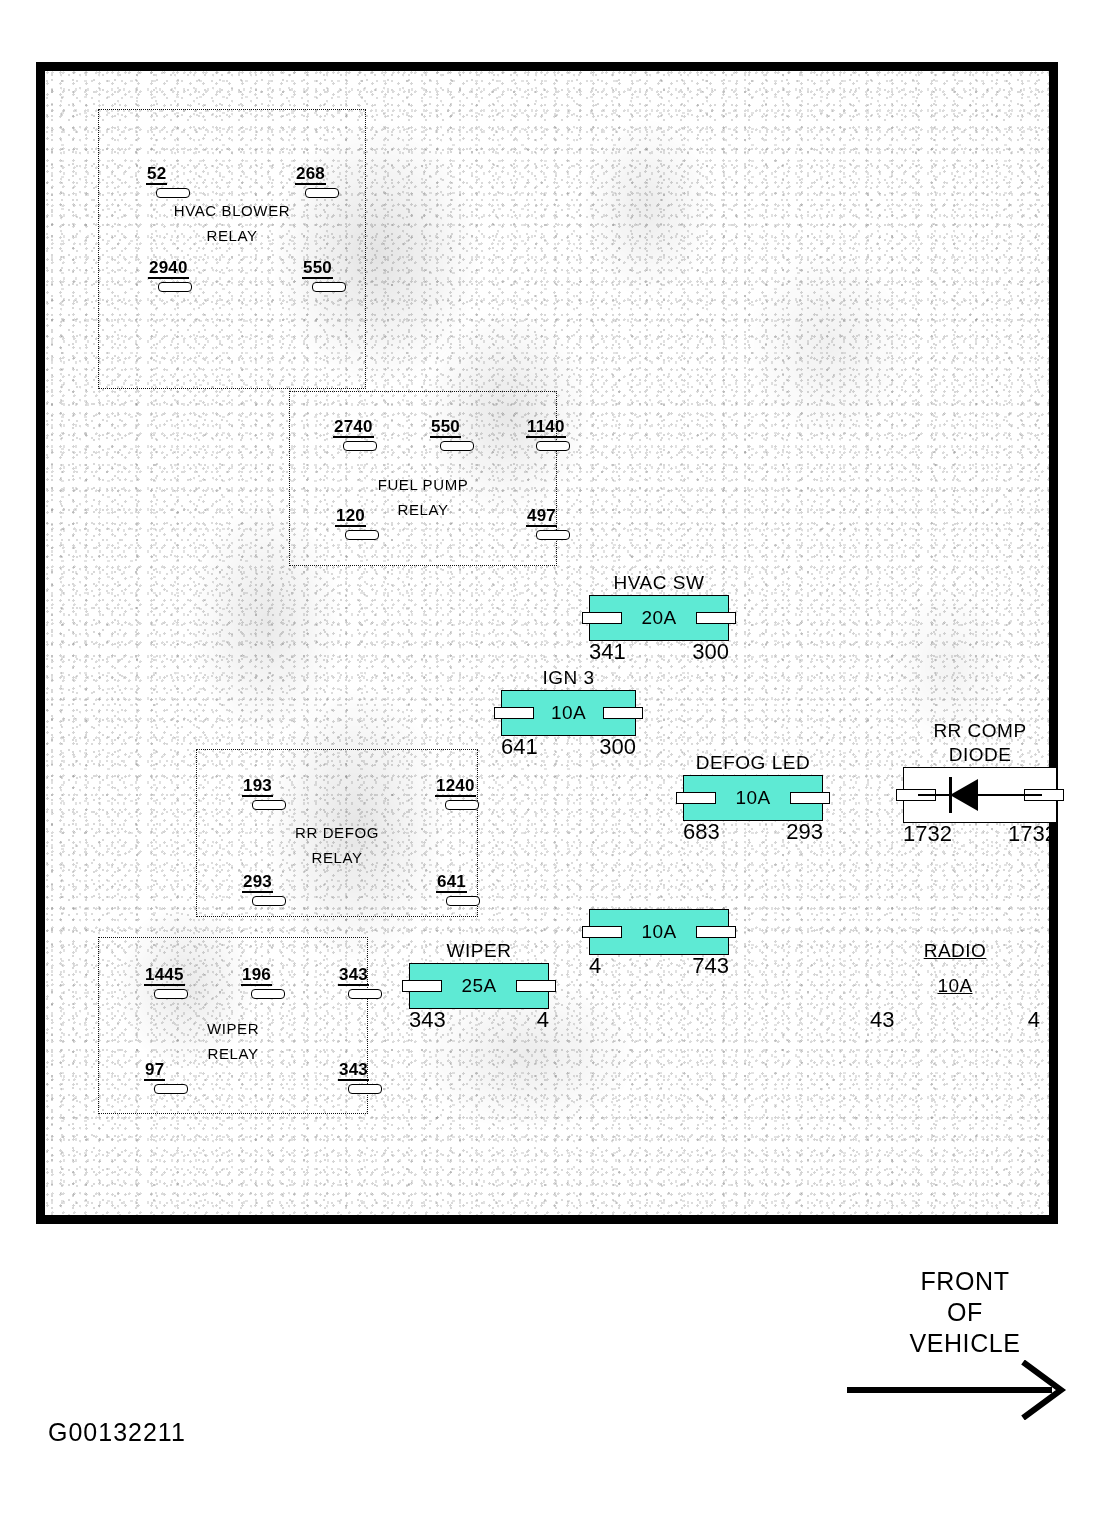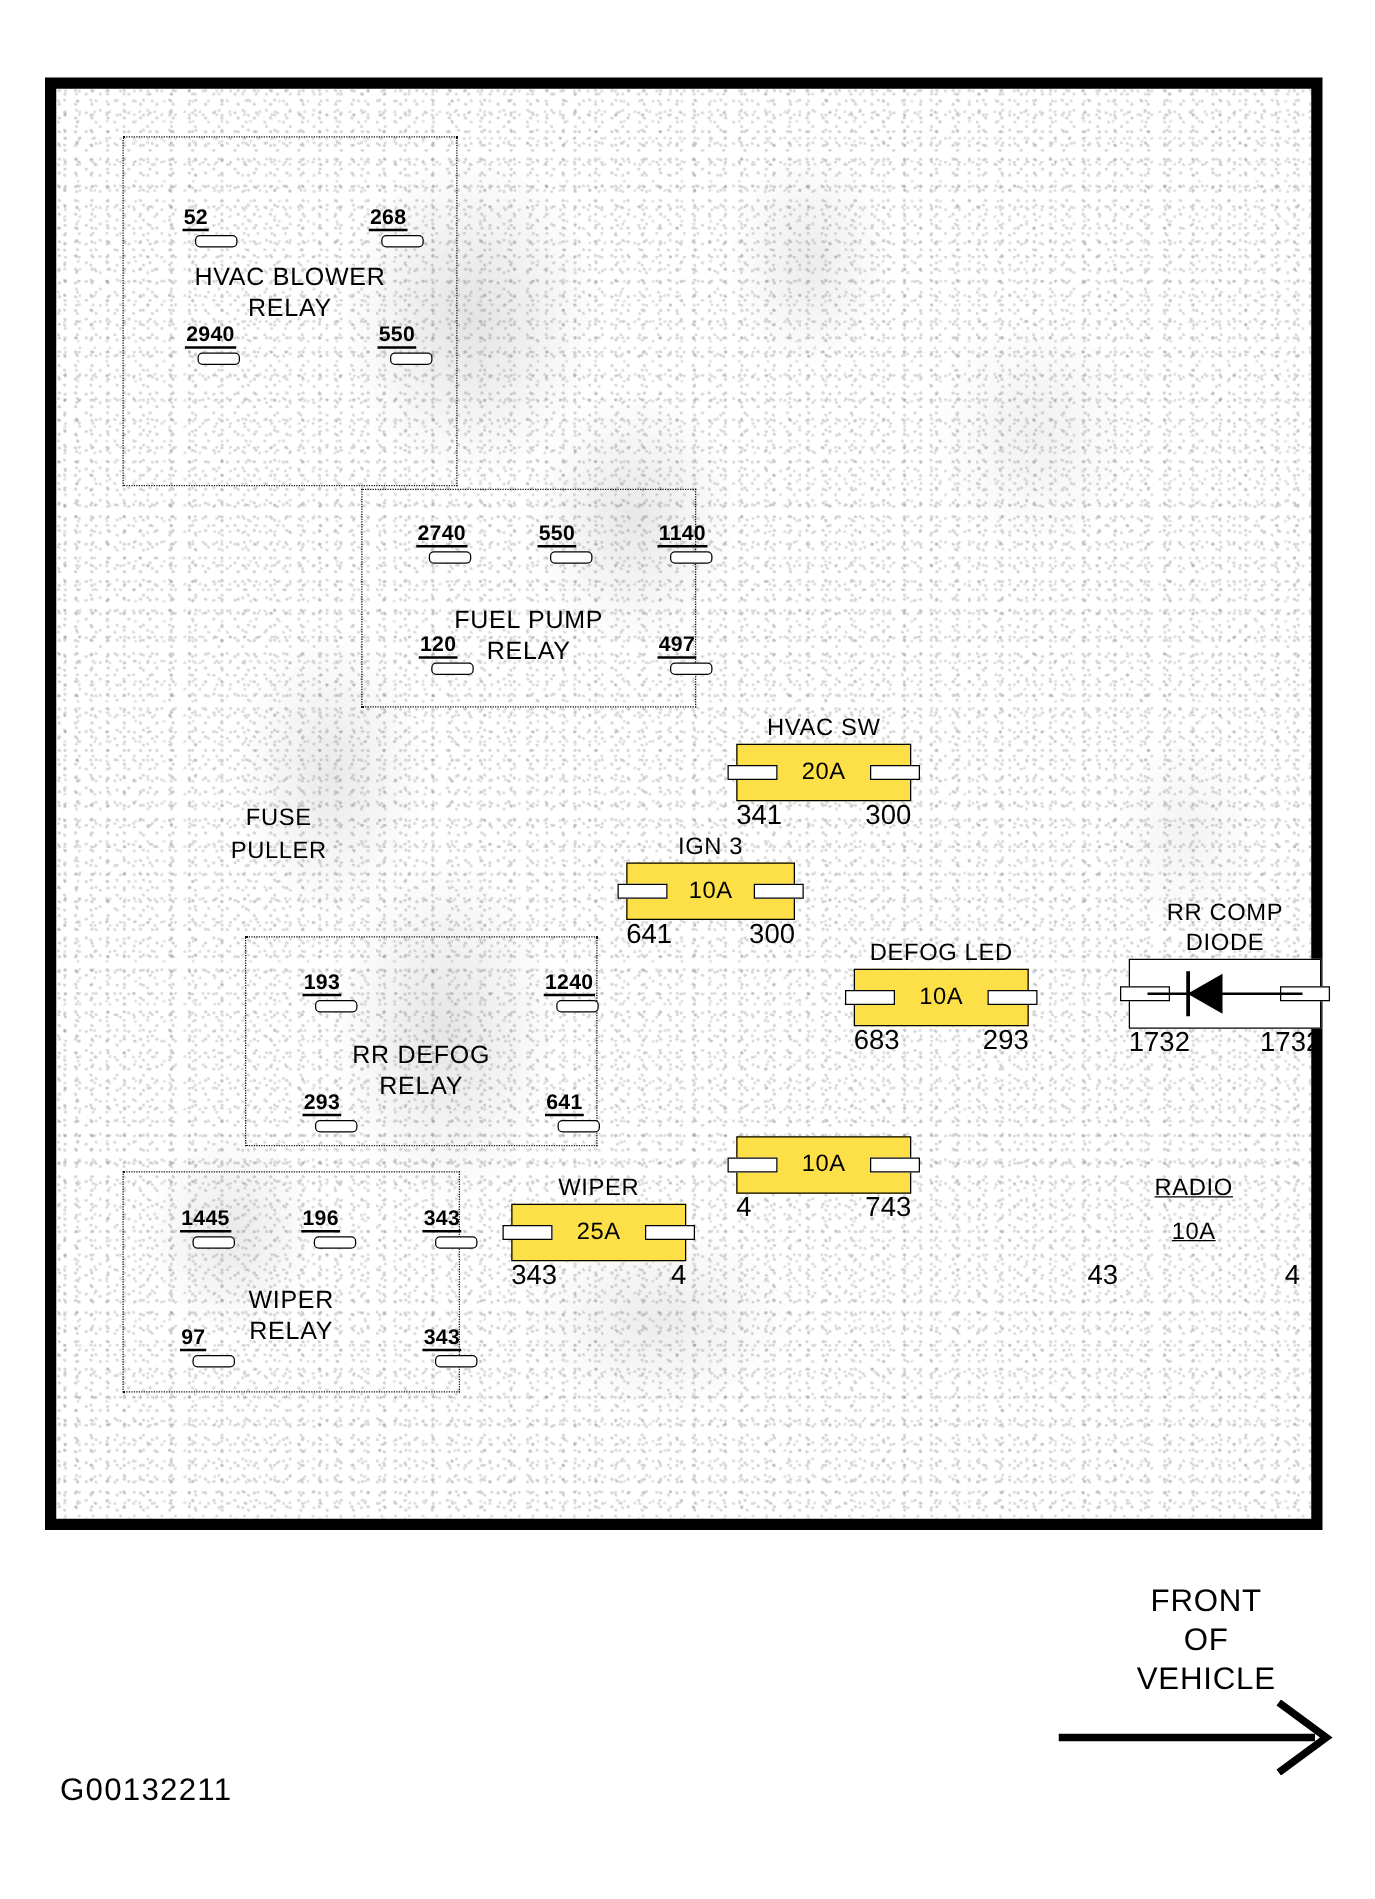--- a/index.html
+++ b/index.html
@@ -68,25 +68,24 @@
   .relay-box {
     position: absolute;
     border: 1px dotted #111;
     box-sizing: border-box;
     background: transparent;
   }
   .relay-title {
     position: absolute;
     left: 0; right: 0;
     text-align: center;
-    font-size: 20px;
+    font-size: 15px;
     letter-spacing: 0.6px;
     line-height: 25px;
     white-space: pre-line;
-    margin-top: 12px;
   }
 
   
   .terminal {
     position: absolute;
     width: 54px;
     margin-left: -27px;
     font-weight: bold;
   }
   .terminal .t-num {
@@ -119,21 +118,21 @@
     white-space: pre-line;
   }
   .fuse-body {
     position: relative;
     border: 1.5px solid #000;
     box-sizing: border-box;
     height: 46px;
     display: flex;
     align-items: center;
     justify-content: center;
-    background: #fde047;
+    background: #5eead4;
   }
   .fuse-body.noborder { border: none; background: transparent; }
   .fuse-amp {
     font-size: 19px;
     letter-spacing: 0.4px;
   }
   .fuse-blade {
     position: absolute;
     top: 50%;
     margin-top: -6px;
@@ -293,22 +292,20 @@
       <span class="t-num">120</span>
       <div class="t-slot"></div>
     </div>
 
     <div class="terminal" style="left:263px; top:114px;">
       <span class="t-num">497</span>
       <div class="t-slot"></div>
     </div>
   </div>
 
-  <div class="plain-label" style="left:103px; top:571px; width:150px;">FUSE
-PULLER</div>
 
   <div class="relay-box" style="left:151px; top:678px; width:282px; height:168px;">
     <div class="relay-title" style="top:70px;">RR DEFOG
 RELAY</div>
 
     <div class="terminal" style="left:72px; top:26px;">
       <span class="t-num">193</span>
       <div class="t-slot"></div>
     </div>
 

